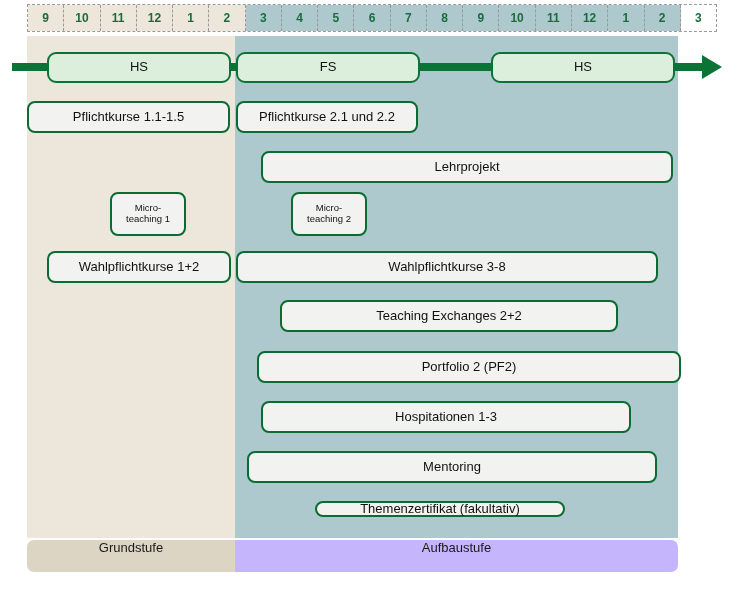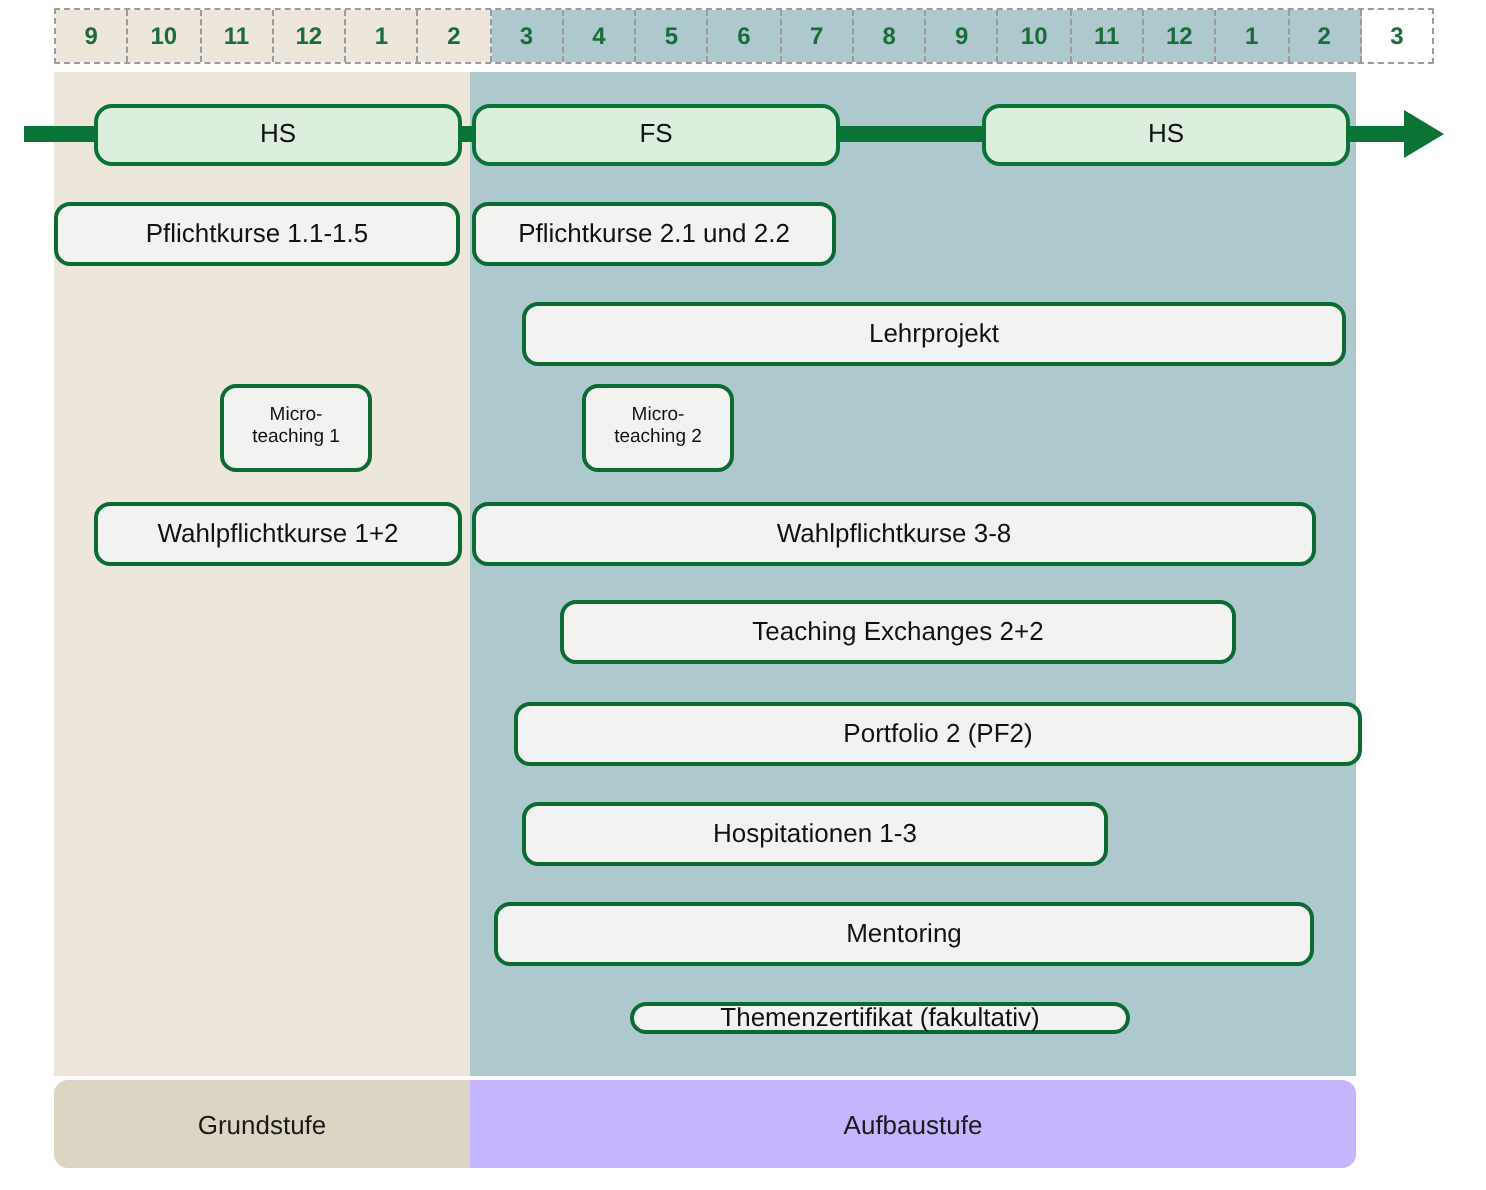--- a/index.html
+++ b/index.html
@@ -64,23 +64,23 @@
     left: 235px;
     width: 443px;
     height: 502px;
     background: #aec9cd;
   }
 
   
   .phase-band {
     position: absolute;
     top: 540px;
-    height: 44px;
-    display: flex;
-    align-items: center;
+    height: 32px;
+    display: flex;
+    align-items: flex-start;
     justify-content: center;
     font-size: 13px;
     color: #1a1a1a;
     box-sizing: border-box;
   }
   .phase-band.grund {
     left: 27px;
     width: 208px;
     background: #ddd5c4;
     border-radius: 7px 0 0 7px;
@@ -219,21 +219,21 @@
 
   <div class="bar task" style="left:280px; top:300px; width:338px; height:32px;">
     <span class="label">Teaching Exchanges 2+2</span>
   </div>
 
 
   <div class="bar task" style="left:257px; top:351px; width:424px; height:32px;">
     <span class="label">Portfolio 2 (PF2)</span>
   </div>
 
-  <div class="bar task" style="left:261px; top:401px; width:293px; height:32px;">
+  <div class="bar task" style="left:261px; top:401px; width:370px; height:32px;">
     <span class="label">Hospitationen 1-3</span>
   </div>
 
   <div class="bar task" style="left:247px; top:451px; width:410px; height:32px;">
     <span class="label">Mentoring</span>
   </div>
 
   <div class="bar task" style="left:315px; top:501px; width:250px; height:16px;">
     <span class="label">Themenzertifikat (fakultativ)</span>
   </div>

